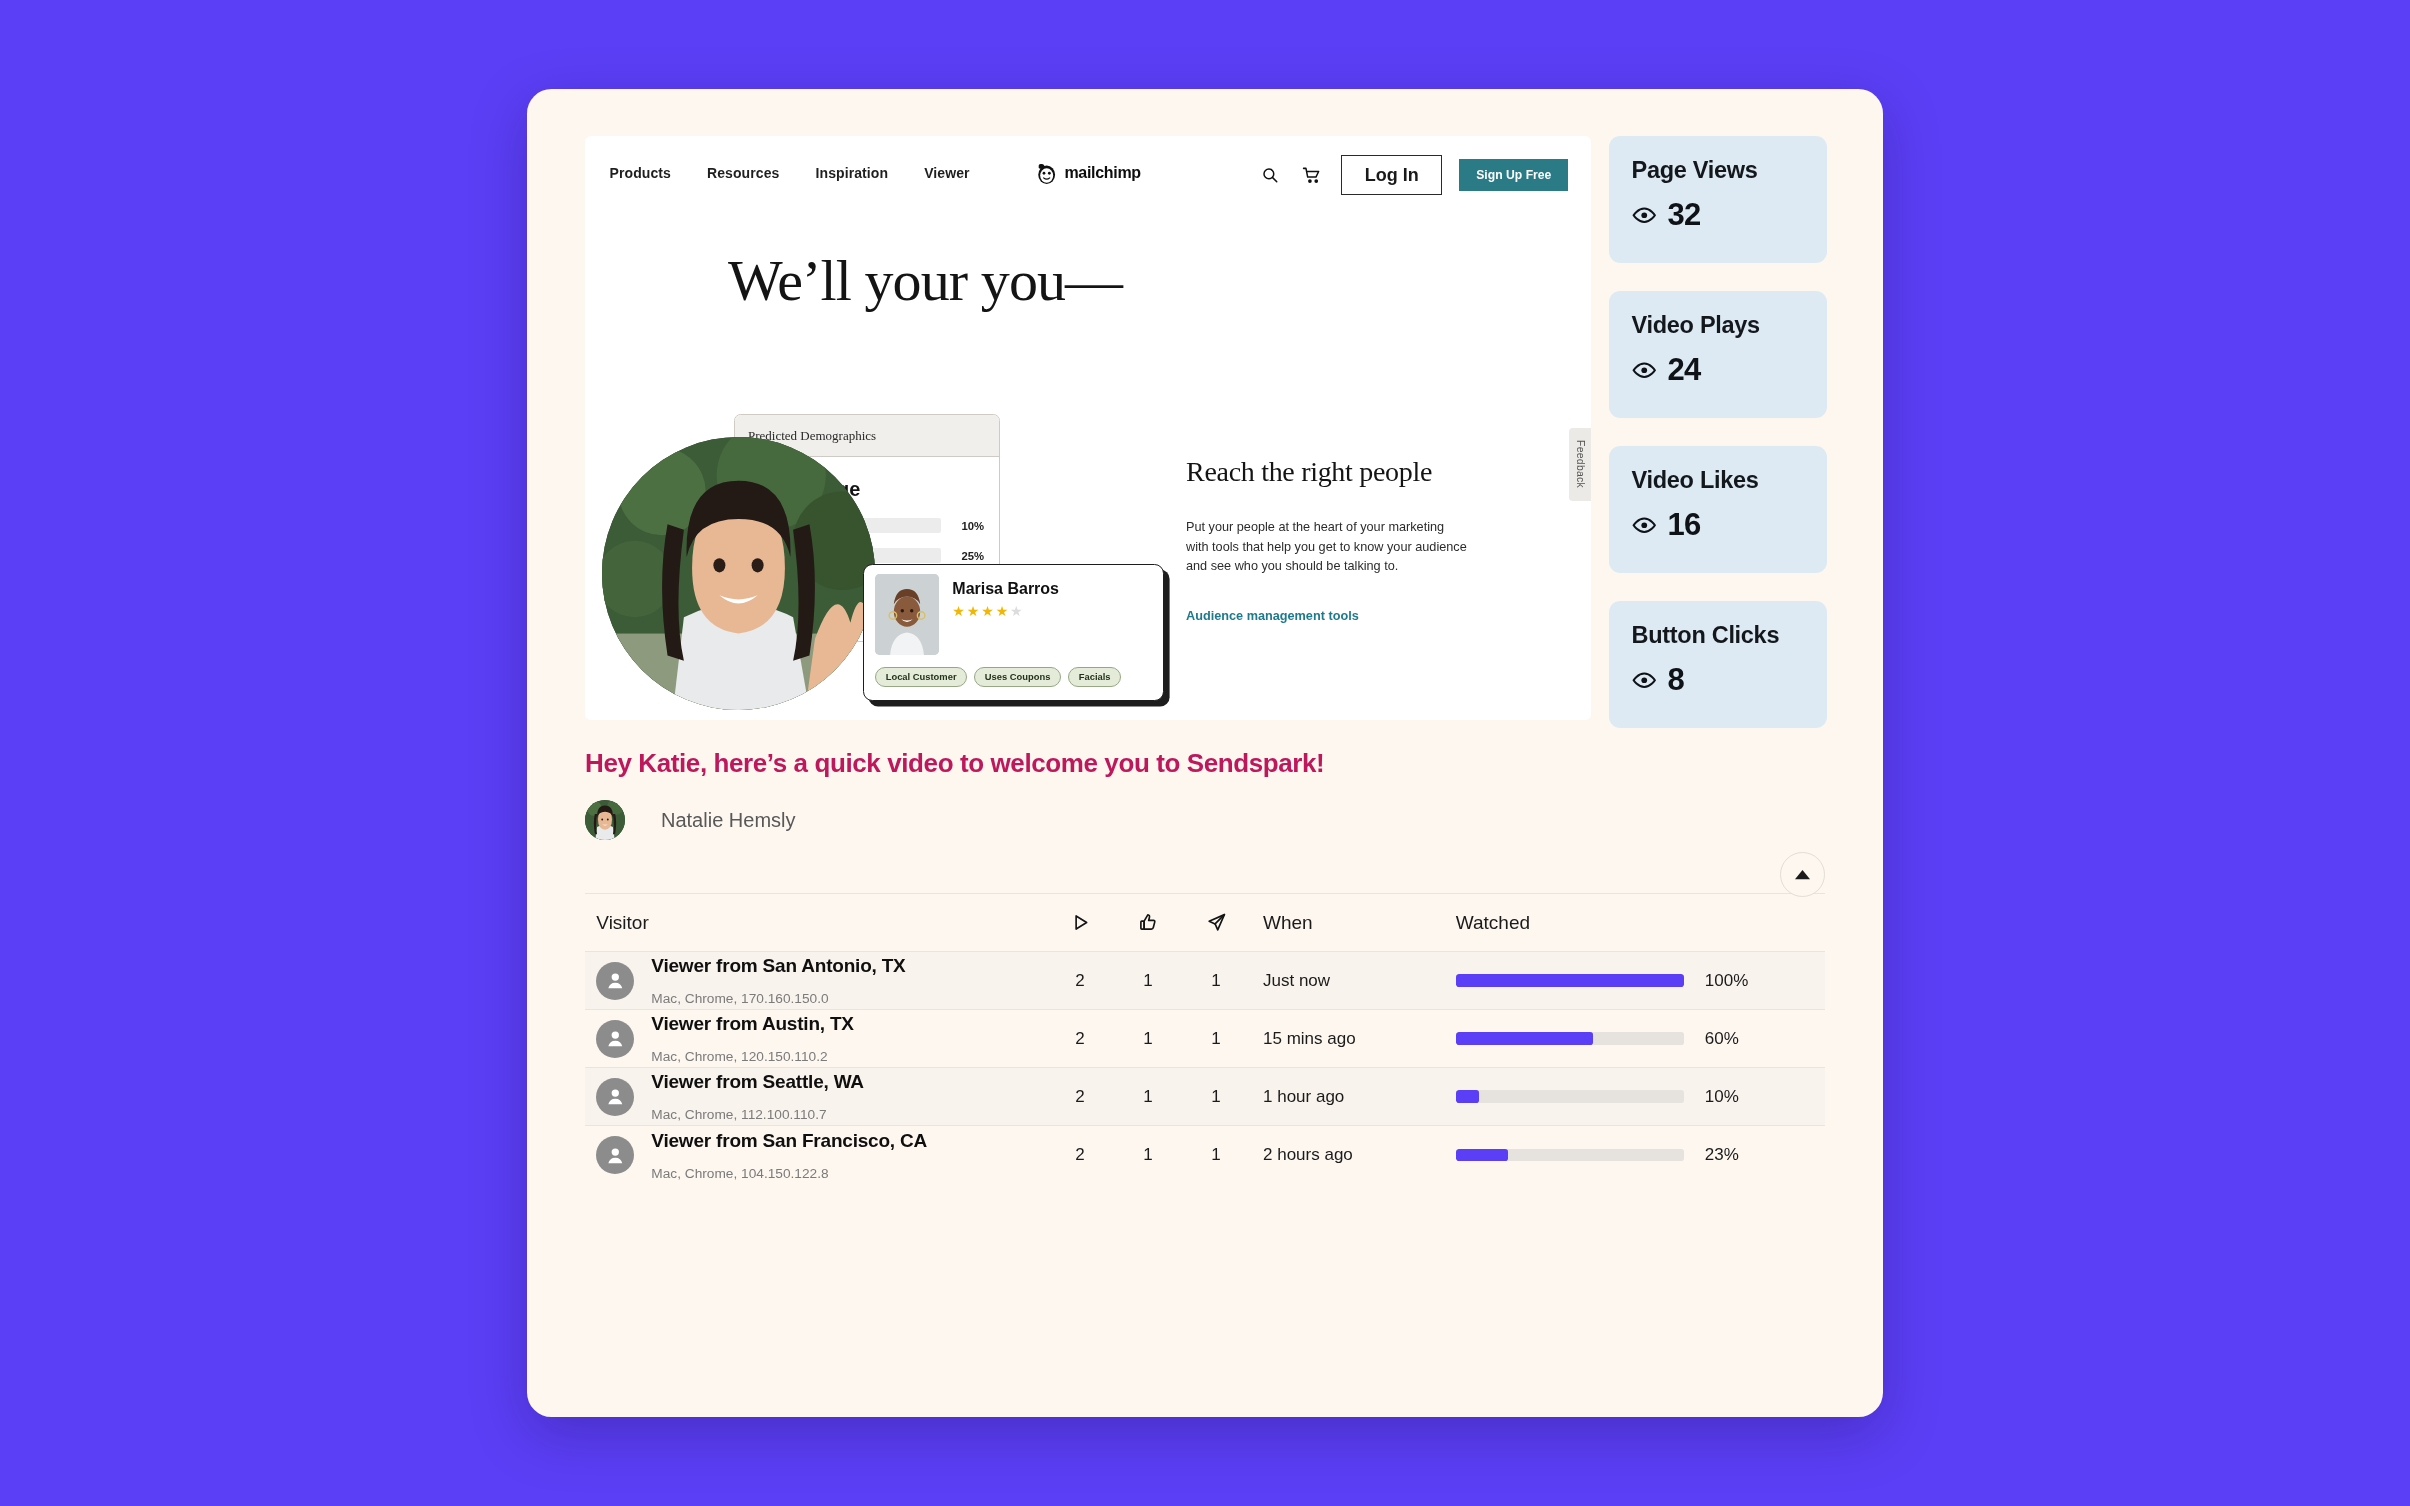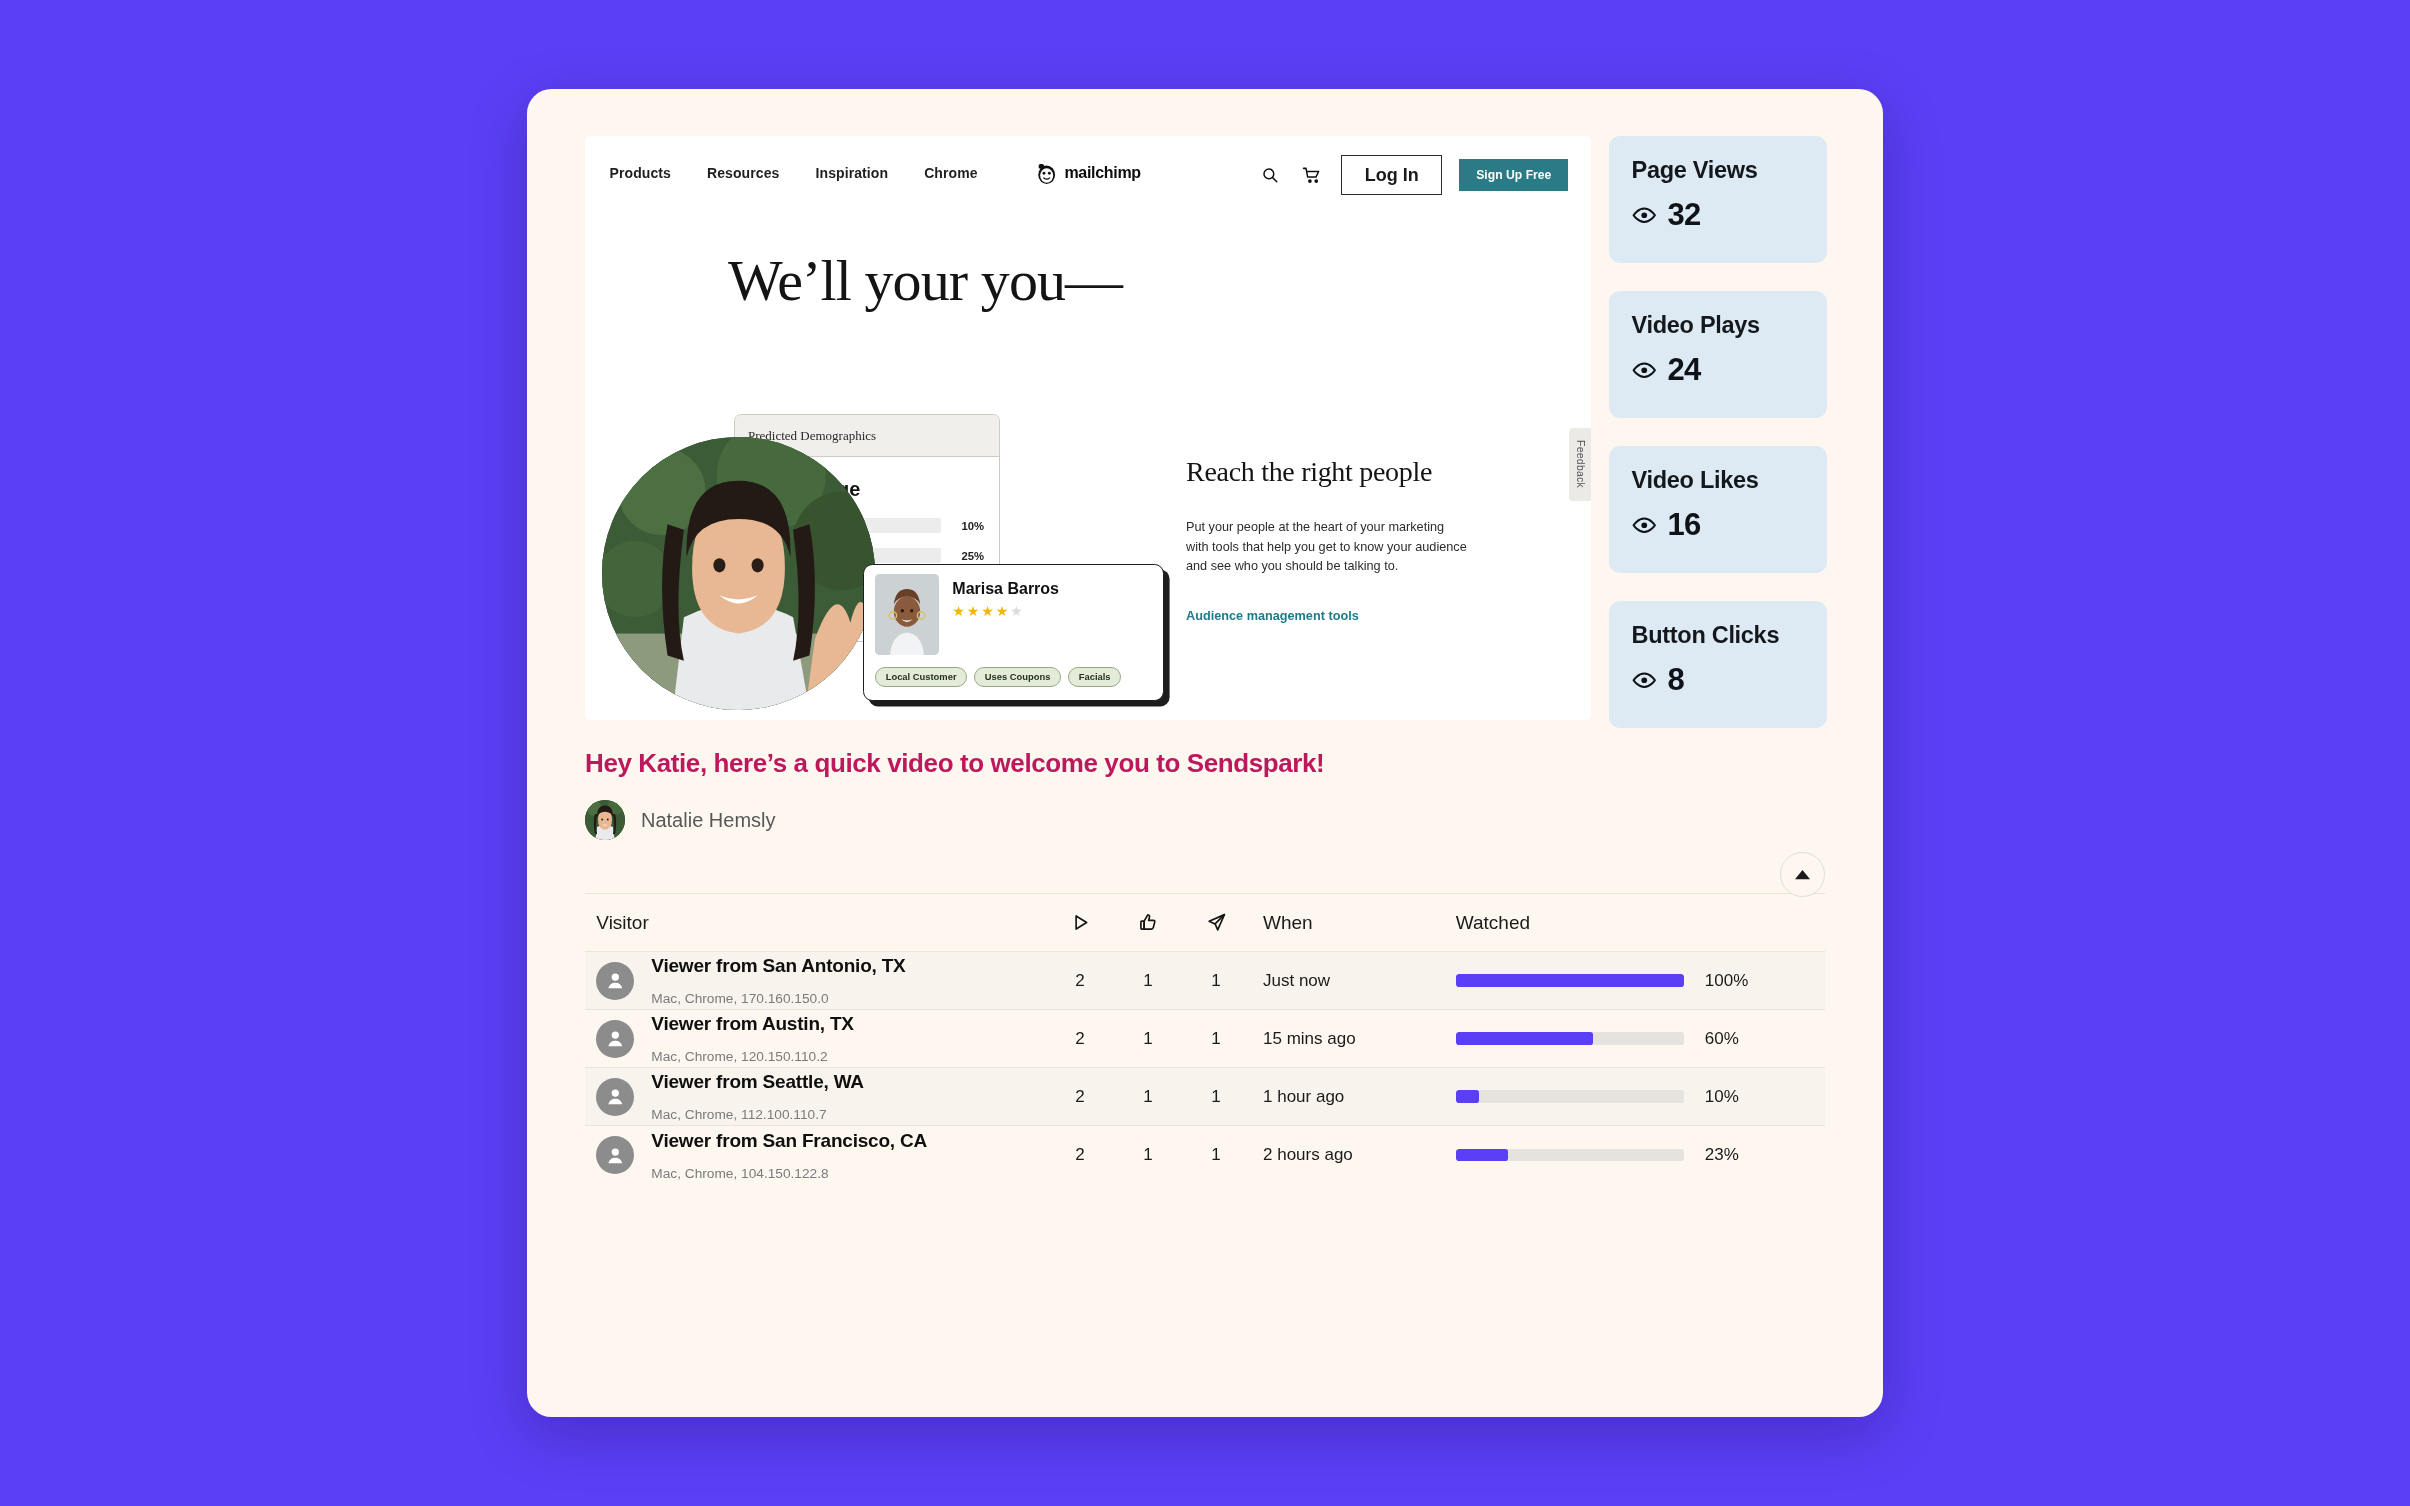--- a/index.html
+++ b/index.html
@@ -262,21 +262,21 @@
   }
   .author-row {
     margin: 21px 0 0 58px;
     display: flex; align-items: center; gap: 16px;
   }
   .author-avatar {
     width: 40px; height: 40px; border-radius: 50%;
     overflow: hidden; background: #2f4530; flex: none;
   }
   .author-avatar svg { display:block; width:100%; height:100%; }
-  .author-name { font-size: 20px; color: #585858; }
+  .author-name { font-size: 20px; color: #585858; margin-left: 20px; }
 
   .collapse-btn {
     position: absolute;
     right: 58px; top: 104px;
     width: 45px; height: 45px;
     border-radius: 50%;
     border: 1.4px solid #e2ddd5;
     background: #fdf7f0;
     display: flex; align-items: center; justify-content: center;
   }
@@ -329,21 +329,21 @@
 
     <div class="top-region">
 
       <div class="video-panel">
 
         <div class="mc-nav">
           <div class="mc-links">
             <span>Products</span>
             <span>Resources</span>
             <span>Inspiration</span>
-            <span>Chrome</span>
+            <span>Viewer</span>
           </div>
 
           <div class="mc-logo">
             <svg class="mc-logo-mark" viewBox="0 0 32 32">
               <ellipse cx="15" cy="18" rx="11" ry="12" fill="#111"></ellipse>
               <ellipse cx="15" cy="19" rx="8.5" ry="9.5" fill="#fff"></ellipse>
               <circle cx="11.5" cy="16" r="1.8" fill="#111"></circle>
               <circle cx="18.5" cy="16" r="1.8" fill="#111"></circle>
               <path d="M11 22 Q15 25.5 19 22" stroke="#111" stroke-width="1.6" fill="none" stroke-linecap="round"></path>
               <path d="M5 9 Q3 3 9 4 Q13 5 12 9 Z" fill="#111"></path>

